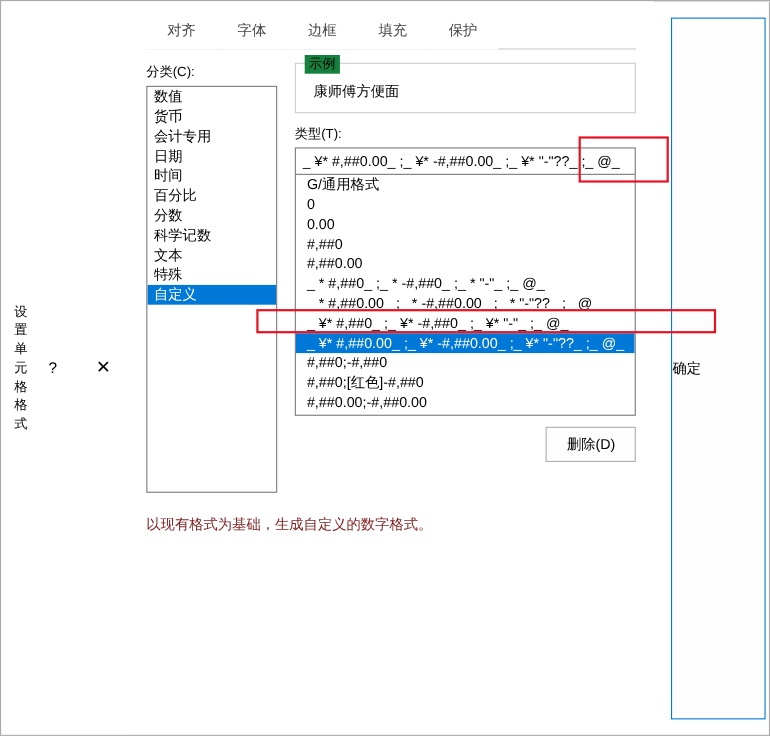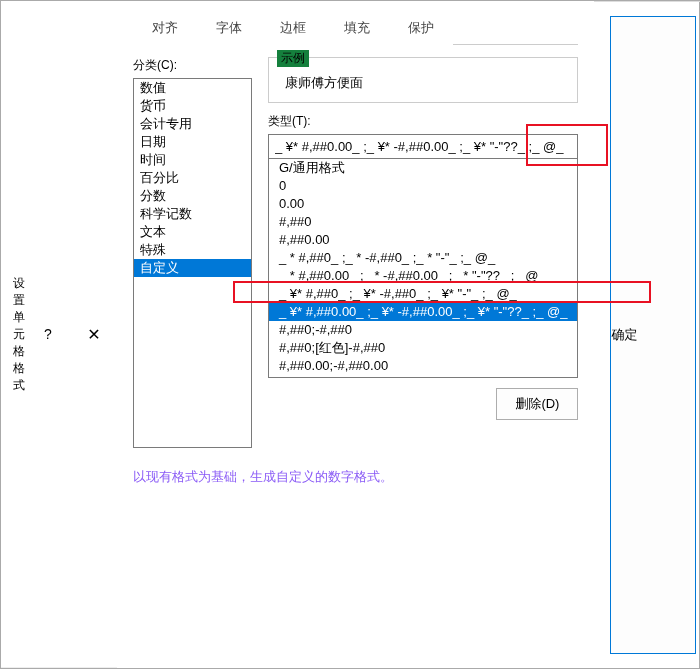--- a/index.html
+++ b/index.html
@@ -144,21 +144,21 @@
       border: 1px solid #adadad;
       background: #fdfdfd;
       padding: 6px 18px;
       font-size: 13px;
       cursor: pointer;
       font-family: inherit;
     }
     .hint {
       margin-top: 20px;
       font-size: 13px;
-      color: #8b5cf6;
+      color: #7f1d1d;
     }
     .footer {
       border-top: 1px solid #ddd;
       padding: 14px 16px;
       display: flex;
       justify-content: flex-end;
       gap: 12px;
     }
     .btn-primary {
       border: 1px solid #0078d7;

